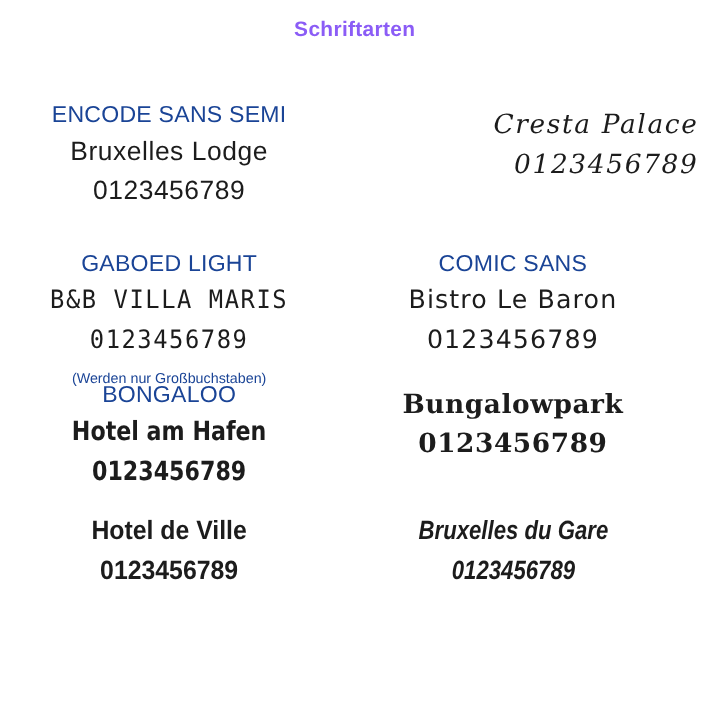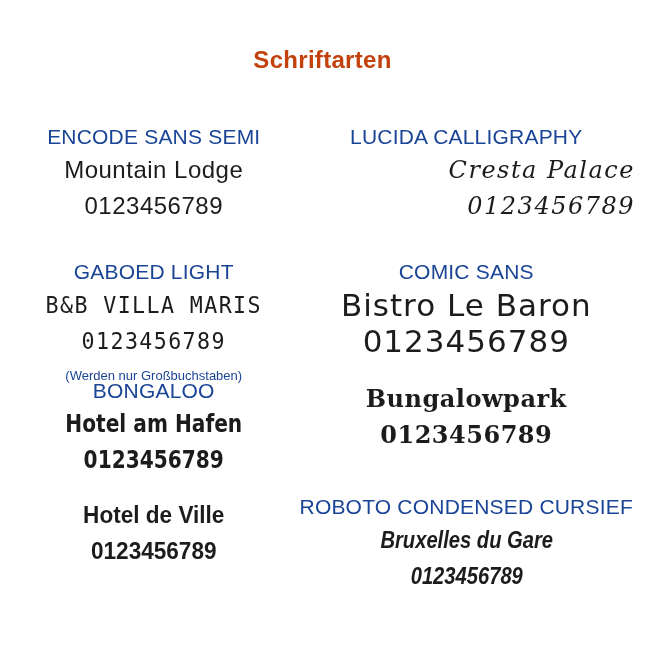--- a/index.html
+++ b/index.html
@@ -6,26 +6,26 @@
   * { box-sizing: border-box; }
   html, body { margin: 0; padding: 0; }
   body {
     width: 645px; height: 645px;
     background: #ffffff;
     color: var(--ink);
     font-family: "Liberation Sans", sans-serif;
     overflow: hidden;
   }
   .page-title {
-    margin-top: 42px;
+    margin-top: 10px;
     text-align: center;
-    font-size: 24px;
+    font-size: 19px;
     line-height: 36px;
     font-weight: 700;
-    color: #c2410c;
+    color: #8b5cf6;
     letter-spacing: 0.3px;
   }
   .sample-grid {
     margin-top: 46px;
     padding: 0 10px;
     display: grid;
     grid-template-columns: 46% 54%;
     grid-template-rows: 135px 119px 116px auto;
     align-items: start;
   }
@@ -44,41 +44,40 @@
     line-height: 16px;
     color: var(--accent);
   }
   .condense { transform: scaleX(0.84); transform-origin: 50% 50%; }
   .condense-slight { transform: scaleX(0.94); transform-origin: 50% 50%; }
 
   
   .style-encode  { font-family: "Liberation Sans", sans-serif; font-weight: 400; letter-spacing: 0.5px; }
   .style-lucida  { font-family: "DejaVu Serif", serif; font-style: italic; letter-spacing: 1.5px; text-align: right; }
   .style-gaboed  { font-family: "DejaVu Sans Mono", monospace; font-size: 23px; letter-spacing: 1.5px; }
-  .style-comic   { font-family: "DejaVu Sans", sans-serif; font-weight: 400; letter-spacing: 1px; font-size: 31px; }
+  .style-comic   { font-family: "DejaVu Sans", sans-serif; font-weight: 400; letter-spacing: 1px; font-size: 23px; }
   .style-bongaloo{ font-family: "DejaVu Sans", sans-serif; font-weight: 700; letter-spacing: 0; }
   .style-mincho  { font-family: "DejaVu Serif", serif; letter-spacing: 0.5px; font-weight: bold; }
   .style-din     { font-family: "Liberation Sans", sans-serif; font-weight: 700; letter-spacing: 0; }
   .style-robocon { font-family: "Liberation Sans", sans-serif; font-style: italic; font-weight: 700; letter-spacing: 0; }
 </style>
 </head>
 <body>
 
 <h1 class="page-title">Schriftarten</h1>
 
 <div class="sample-grid">
 
   <div class="block">
     <div class="fname">ENCODE SANS SEMI</div>
-    <div class="line style-encode">Mountain Lodge</div>
+    <div class="line style-encode">Bruxelles Lodge</div>
     <div class="line style-encode">0123456789</div>
   </div>
 
   <div class="block">
-    <div class="fname">LUCIDA CALLIGRAPHY</div>
     <div class="line style-lucida">Cresta Palace</div>
     <div class="line style-lucida">0123456789</div>
   </div>
 
   <div class="block">
     <div class="fname">GABOED LIGHT</div>
     <div class="line style-gaboed condense-slight">B&amp;B VILLA MARIS</div>
     <div class="line style-gaboed condense-slight">0123456789</div>
     <div class="note">(Werden nur Großbuchstaben)</div>
   </div>
@@ -99,18 +98,17 @@
     <div class="line style-mincho">Bungalowpark</div>
     <div class="line style-mincho">0123456789</div>
   </div>
 
   <div class="block">
     <div class="line style-din condense-slight">Hotel de Ville</div>
     <div class="line style-din condense-slight">0123456789</div>
   </div>
 
   <div class="block">
-    <div class="fname">ROBOTO CONDENSED CURSIEF</div>
     <div class="line style-robocon condense">Bruxelles du Gare</div>
     <div class="line style-robocon condense">0123456789</div>
   </div>
 
 </div>
 
 </body></html>

